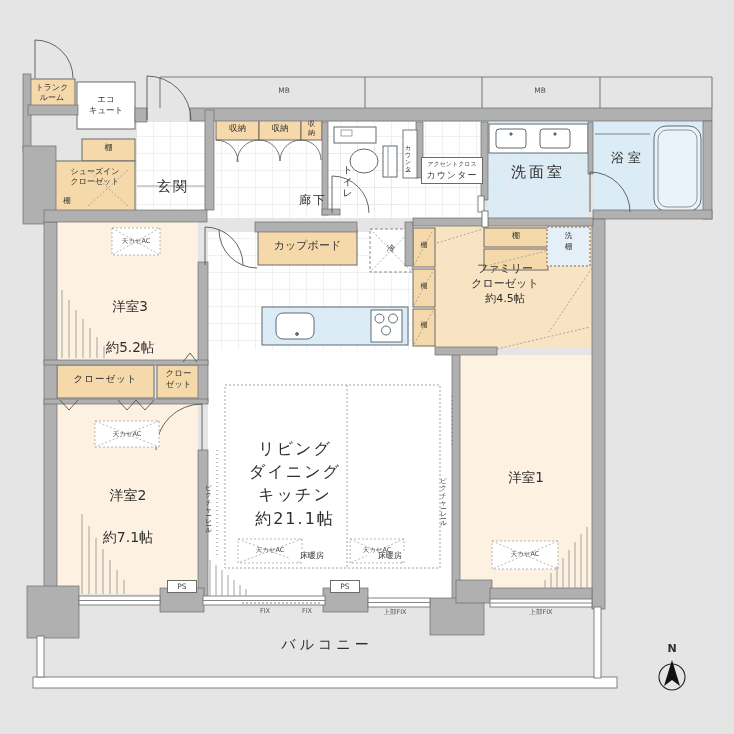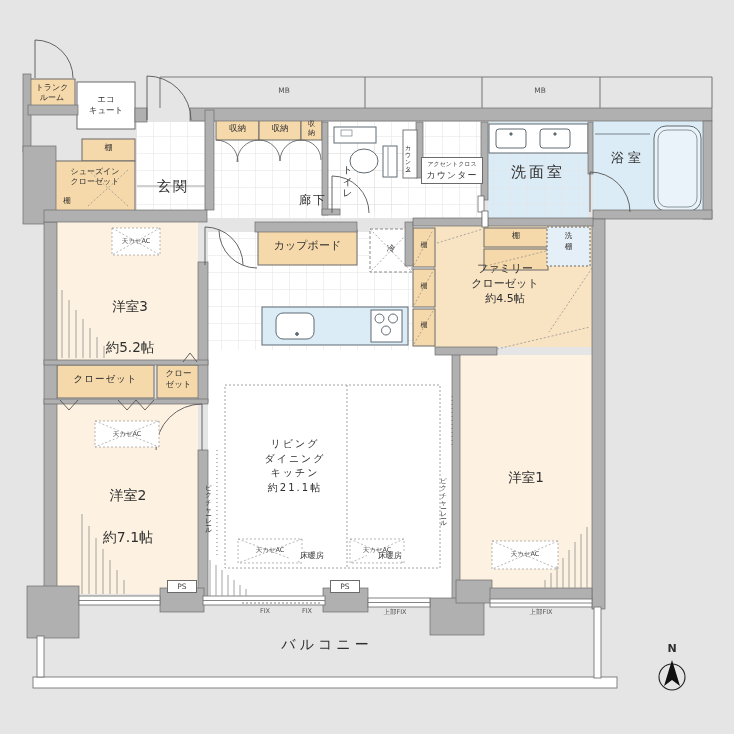--- a/index.html
+++ b/index.html
@@ -251,21 +251,21 @@
   <span style="display:block">洋室3</span>
   <span style="display:block">約5.2帖</span>
 </div>
 <div class="lbl" style="left:59px;top:373px;width:93px;font-size:9.5px;letter-spacing:1px;">クローゼット</div>
 <div class="lbl" style="left:157px;top:368px;width:43px;font-size:8.5px;line-height:1.3;">クロー
 ゼット</div>
 <div class="lbl" style="left:76px;top:464px;width:104px;font-size:14px;line-height:1.5;">
   <span style="display:block">洋室2</span>
   <span style="display:block">約7.1帖</span>
 </div>
-<div class="lbl" style="left:233px;top:437px;width:124px;font-size:10px;line-height:1.45;letter-spacing:2px;">リビング
+<div class="lbl" style="left:233px;top:437px;width:124px;font-size:16px;line-height:1.45;letter-spacing:2px;">リビング
 ダイニング
 キッチン
 約21.1帖</div>
 <div class="lbl" style="left:289px;top:551px;width:46px;font-size:8px;background:#fff;">床暖房</div>
 <div class="lbl" style="left:367px;top:551px;width:46px;font-size:8px;background:#fff;">床暖房</div>
 <div class="lbl v" style="left:205px;top:446px;height:118px;font-size:6.5px;">ピクチャーレール</div>
 <div class="lbl v" style="left:440px;top:450px;height:96px;font-size:6.5px;">ピクチャーレール</div>
 <div class="lbl" style="left:438px;top:262px;width:134px;font-size:11px;line-height:1.35;">ファミリー
 クローゼット
 約4.5帖</div>

